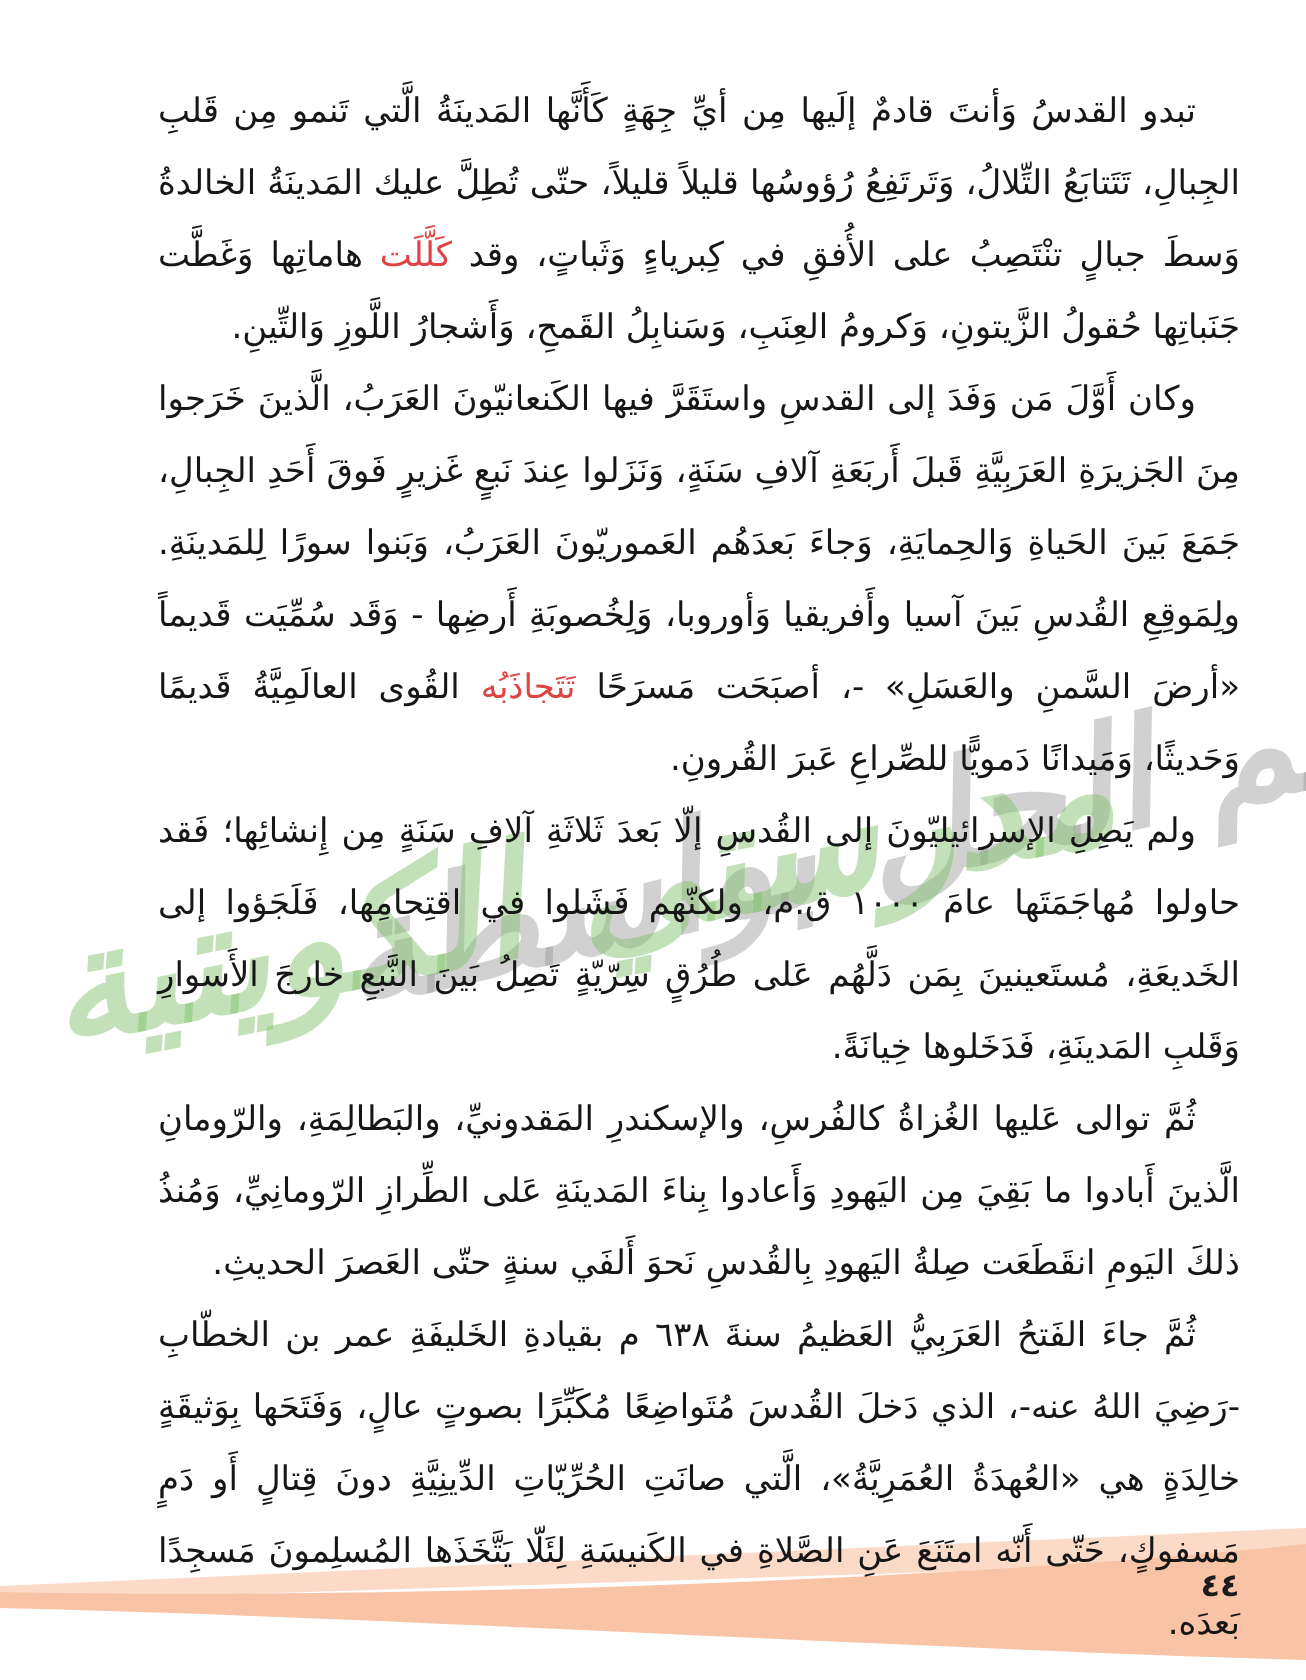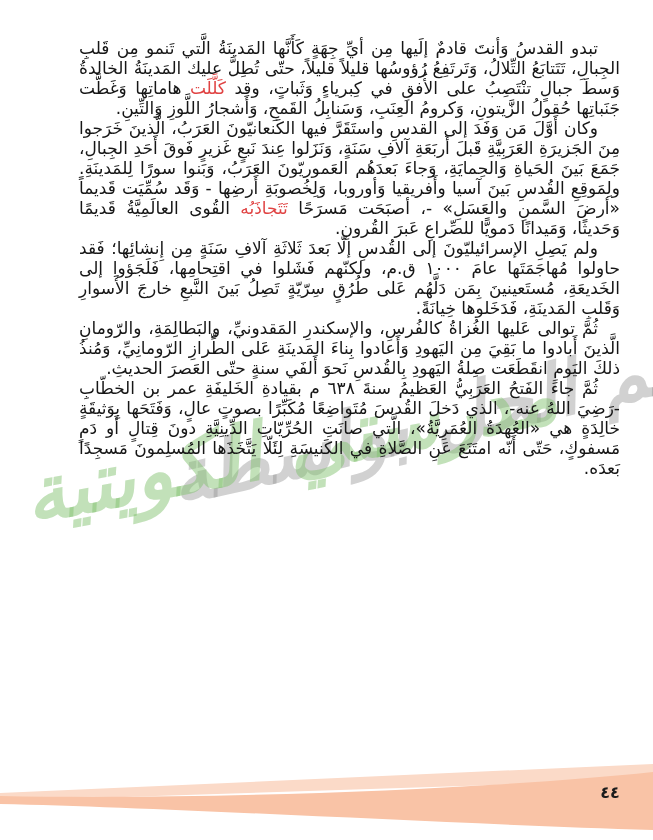--- a/index.html
+++ b/index.html
@@ -19,21 +19,21 @@
   .text-block {
     position: absolute;
     top: 38px;
     right: 33px;
     left: 33px;
     z-index: 2;
     direction: rtl;
     text-align: justify;
     color: var(--txt, #161616);
     font-size: 17px;
-    line-height: 20px;
+    line-height: 36px;
     font-family: "DejaVu Sans", sans-serif;
     margin-left: 46px;
   }
   .para {
     margin: 0;
     text-indent: 22px;
   }
   .hl {
     color: var(--hl, #e04343);
   }

